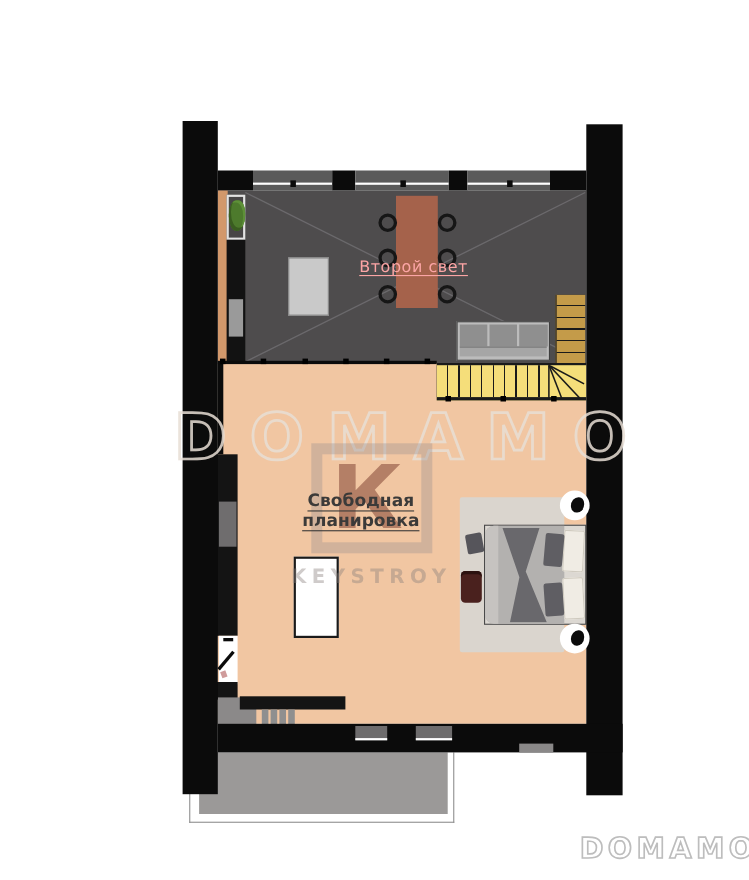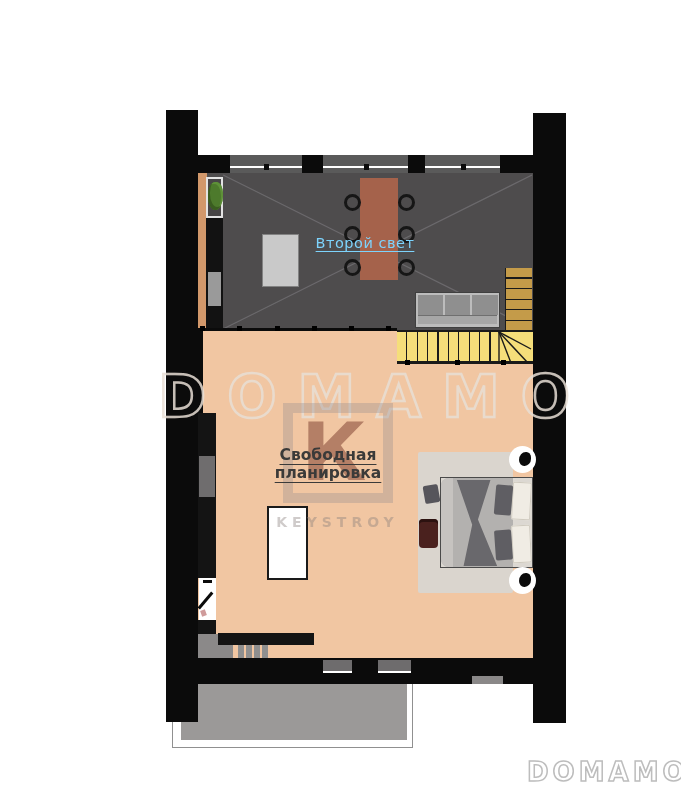--- a/index.html
+++ b/index.html
@@ -21,21 +21,21 @@
   .planter{left:8px;top:4px;width:17px;height:41px;border:2px solid #e3e3e3;background:#474546;box-sizing:border-box;}
   .plant{left:0px;top:3px;width:15px;height:28px;border-radius:50% 45% 55% 50%;background:#4d7a2c;box-shadow:inset 2px -3px 0 #3a5d20, inset -2px 2px 0 #5e9138;}
   .tall-cabinet{left:8px;top:45px;width:17px;height:112px;background:#121212;}
   .cabinet-shelf{left:2px;top:54px;width:13px;height:34px;background:#9a9a9a;}
   .desk{left:64px;top:61px;width:37px;height:53px;background:#c9c9c9;border:1px solid #828282;box-sizing:border-box;}
   .dining-table{left:162px;top:5px;width:38px;height:102px;background:#a5624b;}
   .chair{width:17px;height:17px;border:3px solid #161616;border-radius:50%;box-sizing:border-box;background:transparent;}
   .sofa{left:217px;top:119px;width:85px;height:36px;background:#bcbcbc;border:1px solid #3f3f3f;box-sizing:border-box;}
   .sofa .seat{position:absolute;top:2px;height:20px;background:#8f8f8f;}
   .sofa .base{position:absolute;left:2px;right:2px;bottom:3px;height:8px;background:#a6a6a6;border-top:1px solid #6f6f6f;}
-  #upper-room-label{left:89px;top:62px;width:156px;text-align:center;color:#7dd3fc;font-size:14.5px;letter-spacing:.5px;text-decoration:underline;text-underline-offset:3px;}
+  #upper-room-label{left:100px;top:62px;width:156px;text-align:center;color:#fca5a5;font-size:14.5px;letter-spacing:.5px;text-decoration:underline;text-underline-offset:3px;}
 
   
   #stair-upper{left:505px;top:268px;width:27px;height:62px;background:#c49b49;border-left:1.5px solid #1a1a1a;box-sizing:border-box;
     background-image:repeating-linear-gradient(to bottom,transparent 0 9.3px,#1a1a1a 9.3px 10.6px);}
   #stair-lower{left:397px;top:330px;width:136px;height:34px;background:#f5de7a;border-top:2px solid #1a1a1a;border-bottom:3px solid #1a1a1a;box-sizing:border-box;}
   #stair-lower .steps{position:absolute;left:0;top:0;width:102px;height:29px;
     background-image:repeating-linear-gradient(to right,transparent 0 9.2px,#1a1a1a 9.2px 10.4px);}
   .post{width:5px;height:5px;background:#000;}
 
   
@@ -68,21 +68,21 @@
   .lamp{position:absolute;left:10px;top:6px;width:12px;height:14px;background:#0b0b0b;border-radius:60% 40% 55% 45%;}
 
   
   #main-room-label{left:238px;top:446px;width:180px;text-align:center;color:#3b3a39;font-size:15.5px;font-weight:600;z-index:70;}
   #main-room-label .t{text-decoration:underline;text-underline-offset:4px;}
   #main-room-area{left:238px;top:467px;width:180px;text-align:center;color:#3b3a39;font-size:16px;font-weight:600;z-index:70;}
   #wm-center{left:158px;top:363px;font-size:58px;font-weight:bold;letter-spacing:21px;color:transparent;
     -webkit-text-stroke:2.5px rgba(231,222,213,0.85);z-index:55;white-space:nowrap;}
   #wm-logo{left:283px;top:403px;width:110px;height:100px;border:10px solid rgba(150,140,142,0.35);box-sizing:border-box;z-index:60;}
   #wm-logo .k{position:absolute;left:8px;top:-4px;font-size:80px;font-weight:bold;color:rgba(120,56,42,0.5);line-height:1.1;}
-  #wm-logo-text{left:255px;top:514px;width:165px;text-align:center;font-size:14px;font-weight:bold;letter-spacing:5px;color:rgba(136,126,123,0.4);z-index:60;}
+  #wm-logo-text{left:255px;top:514px;width:165px;text-align:center;font-size:18px;font-weight:bold;letter-spacing:5px;color:rgba(136,126,123,0.4);z-index:60;}
   #wm-corner{left:527px;top:757px;font-size:26px;font-weight:bold;letter-spacing:4px;color:transparent;
     -webkit-text-stroke:1.5px #bdbdbd;z-index:55;white-space:nowrap;}
 
   
   .bottom-win{position:absolute;background:#6e6c6d;height:13px;top:660px;z-index:41;}
   .bottom-win .glass{position:absolute;left:0;right:0;bottom:0;height:2px;background:#ffffff;}
   .sill{left:472px;top:676px;width:31px;height:8px;background:#8a8888;z-index:41;}
   #terrace{left:172px;top:684px;width:241px;height:64px;border:1px solid #909090;border-top:none;box-sizing:border-box;background:#ffffff;}
   #terrace .deck{position:absolute;left:8px;top:0;width:226px;height:56px;background:#9b9998;}
 

